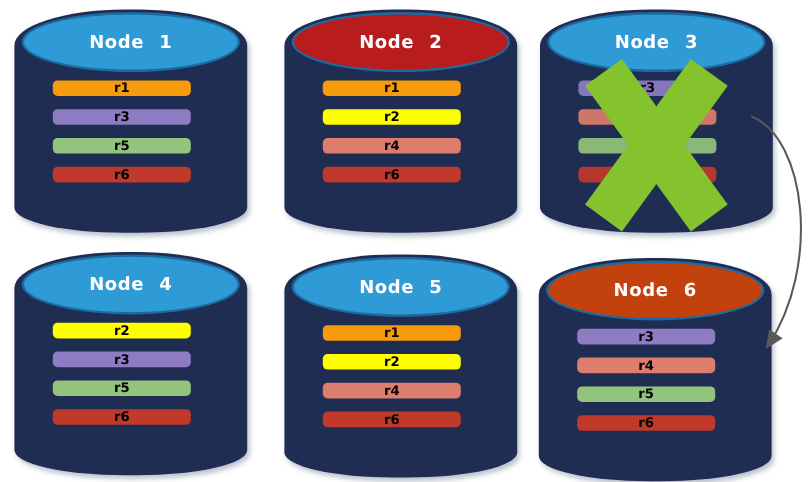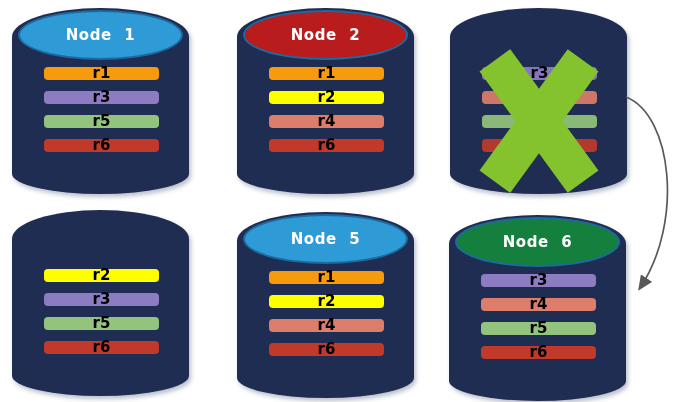--- a/index.html
+++ b/index.html
@@ -2,41 +2,41 @@
 <html><head>
 <meta charset="utf-8">
 <style>
   html,body{margin:0;padding:0;}
   body{
     width:676px;height:402px;position:relative;overflow:hidden;
     background:#ffffff;
     font-family:"DejaVu Sans","Liberation Sans",sans-serif;
   }
   .canvas{position:absolute;inset:0;}
-  .node{position:absolute;width:177px;height:186px;}
+  .node{position:absolute;width:194px;height:186px;}
   .cyl-body{
     position:absolute;inset:0;
     border-radius:92px 92px 92px 92px / 30px 30px 21px 21px;
     box-shadow:2px 3px 4px rgba(120,132,158,0.5);
   }
   .cyl-top{
     position:absolute;top:2px;left:6px;right:6px;height:50px;
     border-radius:50%;
     border:2px solid #1c6aa0;box-sizing:border-box;
     display:flex;align-items:center;justify-content:center;
   }
   .node-title{
     color:#ffffff;font-weight:bold;font-size:15px;word-spacing:7px;
     letter-spacing:0.5px;
   }
   .bars{position:absolute;top:59px;left:32px;width:115px;z-index:2;}
   .bar{
     height:13px;border-radius:4px;margin-bottom:11px;
     display:flex;align-items:center;justify-content:center;
-    font-weight:bold;font-size:15px;color:#000;line-height:13px;
+    font-weight:bold;font-size:11px;color:#000;line-height:13px;
   }
   .faded .bar{opacity:0.92;}
   .cross{position:absolute;left:50%;top:113px;width:0;height:0;z-index:4;}
   .cross .arm{
     position:absolute;width:38px;height:150px;left:-19px;top:-75px;
   }
   .cross .arm.a1{transform:rotate(36deg);}
   .cross .arm.a2{transform:rotate(-36deg);}
   .arrow-svg{position:absolute;inset:0;z-index:5;pointer-events:none;}
 </style>
@@ -66,34 +66,40 @@
     <div class="bars">
       <div class="bar" style="background: rgb(247, 154, 11);">r1</div>
       <div class="bar" style="background: rgb(255, 255, 0);">r2</div>
       <div class="bar" style="background: rgb(220, 126, 107);">r4</div>
       <div class="bar" style="background: rgb(192, 57, 43);">r6</div>
     </div>
   </div>
 
   <div class="node faded" style="left:450px;top:8px;">
     <div class="cyl-body" style="background: rgb(31, 45, 82);"></div>
+    <div class="cyl-top" style="background: rgb(46, 154, 214);">
+      <span class="node-title">Node 3</span>
+    </div>
     <div class="bars">
       <div class="bar" style="background: rgb(142, 124, 195);">r3</div>
       <div class="bar" style="background: rgb(220, 126, 107);"></div>
       <div class="bar" style="background: rgb(147, 196, 125);"></div>
       <div class="bar" style="background: rgb(192, 57, 43);"></div>
     </div>
     <div class="cross">
       <div class="arm a1" style="background: rgb(132, 195, 45);"></div>
       <div class="arm a2" style="background: rgb(132, 195, 45);"></div>
     </div>
   </div>
 
   <div class="node" style="left:12px;top:210px;">
     <div class="cyl-body" style="background: rgb(31, 45, 82);"></div>
+    <div class="cyl-top" style="background: rgb(46, 154, 214);">
+      <span class="node-title">Node 4</span>
+    </div>
     <div class="bars">
       <div class="bar" style="background: rgb(255, 255, 0);">r2</div>
       <div class="bar" style="background: rgb(142, 124, 195);">r3</div>
       <div class="bar" style="background: rgb(147, 196, 125);">r5</div>
       <div class="bar" style="background: rgb(192, 57, 43);">r6</div>
     </div>
   </div>
 
   <div class="node" style="left:237px;top:212px;">
     <div class="cyl-body" style="background: rgb(31, 45, 82);"></div>
@@ -103,21 +109,21 @@
     <div class="bars">
       <div class="bar" style="background: rgb(247, 154, 11);">r1</div>
       <div class="bar" style="background: rgb(255, 255, 0);">r2</div>
       <div class="bar" style="background: rgb(220, 126, 107);">r4</div>
       <div class="bar" style="background: rgb(192, 57, 43);">r6</div>
     </div>
   </div>
 
   <div class="node" style="left:449px;top:215px;">
     <div class="cyl-body" style="background: rgb(31, 45, 82);"></div>
-    <div class="cyl-top" style="background: #15803d;">
+    <div class="cyl-top" style="background: #c2410c;">
       <span class="node-title">Node 6</span>
     </div>
     <div class="bars">
       <div class="bar" style="background: rgb(142, 124, 195);">r3</div>
       <div class="bar" style="background: rgb(220, 126, 107);">r4</div>
       <div class="bar" style="background: rgb(147, 196, 125);">r5</div>
       <div class="bar" style="background: rgb(192, 57, 43);">r6</div>
     </div>
   </div>
 

